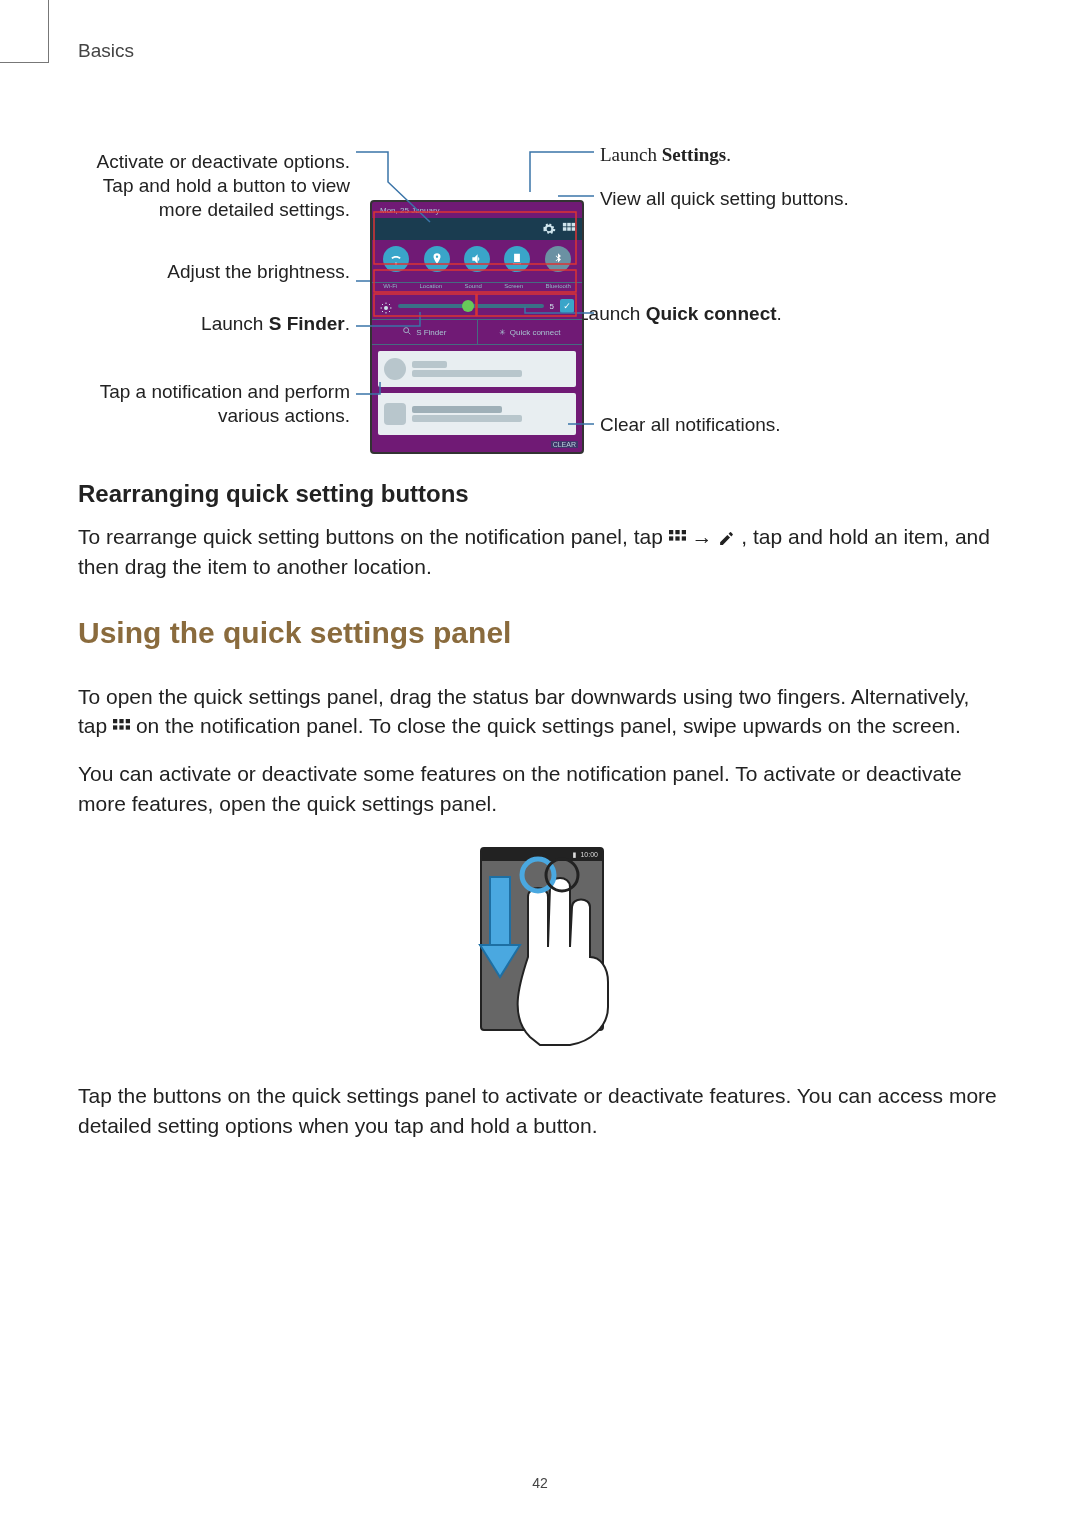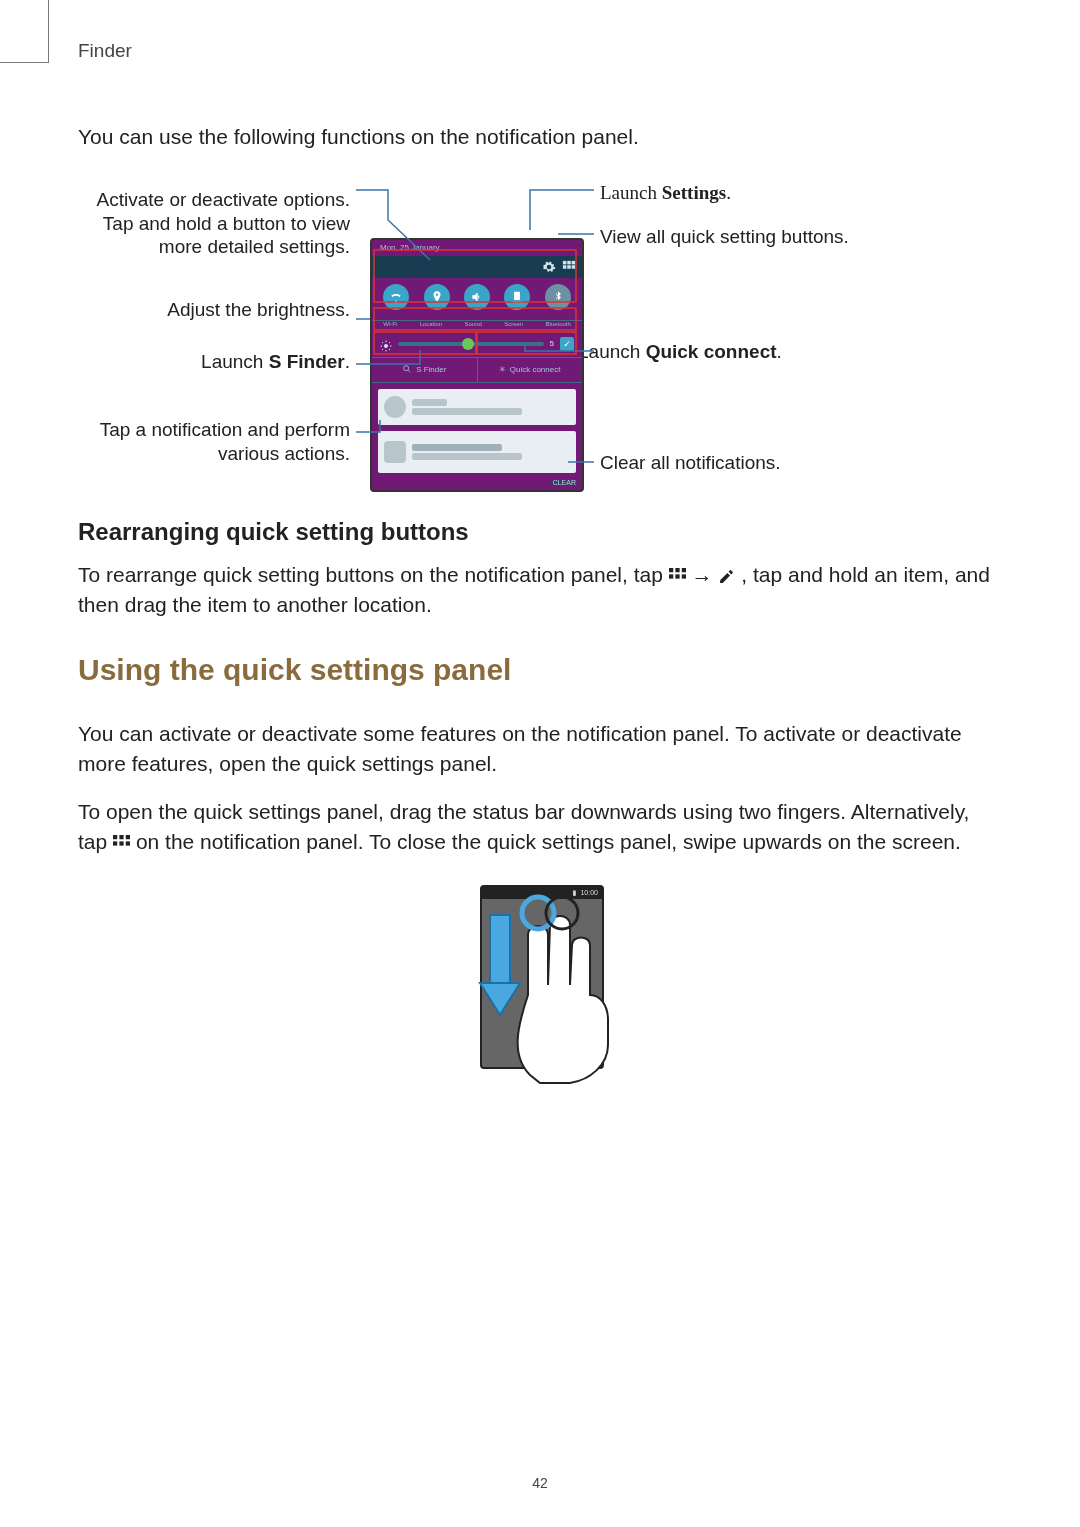--- a/index.html
+++ b/index.html
@@ -232,25 +232,24 @@
     display: inline-block;
     vertical-align: -3px;
     width: 17px; height: 17px;
   }
 </style>
 </head>
 <body>
 
 <div class="page">
   <div class="header-rule"></div>
-  <div class="section-name">Finder</div>
+  <div class="section-name">Basics</div>
 
   <div class="top-gap"></div>
 
-  <p class="body-text">You can use the following functions on the notification panel.</p>
 
   <div class="diagram1">
 
     <div class="callout cl-left" style="left:0; top:18px; width:270px;">
       <span>Activate or deactivate options.</span><br>
       <span>Tap and hold a button to view</span><br>
       <span>more detailed settings.</span>
     </div>
     <div class="callout cl-left" style="left:0; top:128px; width:270px;">
       <span>Adjust the brightness.</span>
@@ -424,37 +423,37 @@
     <span> → </span>
     <span class="inline-icon">
       <svg viewBox="0 0 24 24" width="17" height="17">
           <path fill="#222" d="M3 17.25V21h3.75L17 10.75l-3.75-3.75L3 17.25zM20.7 7.04a1 1 0 0 0 0-1.41l-2.34-2.34a1 1 0 0 0-1.41 0L15 5.25 18.75 9l1.95-1.96z"></path>
         </svg>
     </span>
     <span>, tap and hold an item, and then drag the item to another location.</span>
   </p>
 
   <h2 class="h2-color">Using the quick settings panel</h2>
-  <p class="body-text">You can activate or deactivate some features on the notification panel. To activate or deactivate more features, open the quick settings panel.</p>
   <p class="body-text">
     <span>To open the quick settings panel, drag the status bar downwards using two fingers. Alternatively, tap </span>
     <span class="inline-icon">
       <svg viewBox="0 0 16 16" width="17" height="17">
           <g fill="#222">
             <rect x="0" y="0" width="4" height="4"></rect>
             <rect x="6" y="0" width="4" height="4"></rect>
             <rect x="12" y="0" width="4" height="4"></rect>
             <rect x="0" y="6" width="4" height="4"></rect>
             <rect x="6" y="6" width="4" height="4"></rect>
             <rect x="12" y="6" width="4" height="4"></rect>
           </g>
         </svg>
     </span>
     <span> on the notification panel. To close the quick settings panel, swipe upwards on the screen.</span>
   </p>
+  <p class="body-text">You can activate or deactivate some features on the notification panel. To activate or deactivate more features, open the quick settings panel.</p>
 
   <div class="diagram2">
     <div class="d2-phone">
       <div class="d2-topbar">
         <span style="margin-right:4px;">▮</span>
         <span>10:00</span>
       </div>
     </div>
 
     <svg width="200" height="220" style="position:absolute;left:0;top:0;">
@@ -469,15 +468,16 @@
                  L110 50 C110 38 130 38 130 50 L130 110
                  L132 70 C132 60 150 60 150 70 L150 120
                  C160 120 168 130 168 145 L168 170 C168 190 150 205 130 208 L100 208 Z"></path>
       </g>
 
       <circle cx="98" cy="38" r="16" fill="none" stroke="#4aa8e0" stroke-width="5"></circle>
       <circle cx="122" cy="38" r="16" fill="none" stroke="#222" stroke-width="3"></circle>
     </svg>
   </div>
 
+  <p class="body-text">Tap the buttons on the quick settings panel to activate or deactivate features. You can access more detailed setting options when you tap and hold a button.</p>
 
   <div class="page-number">42</div>
 </div>
 
 </body></html>

